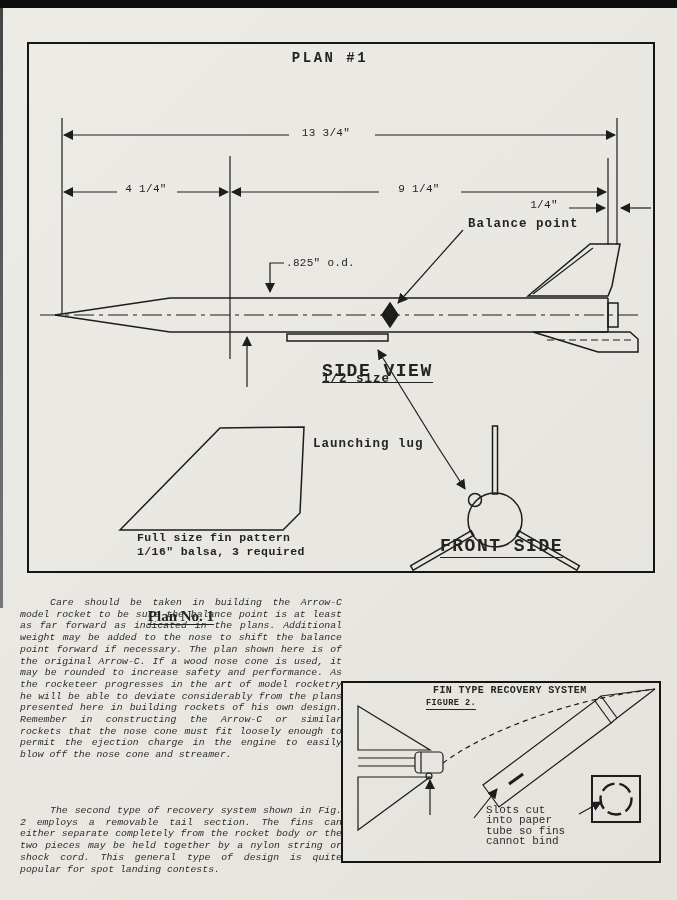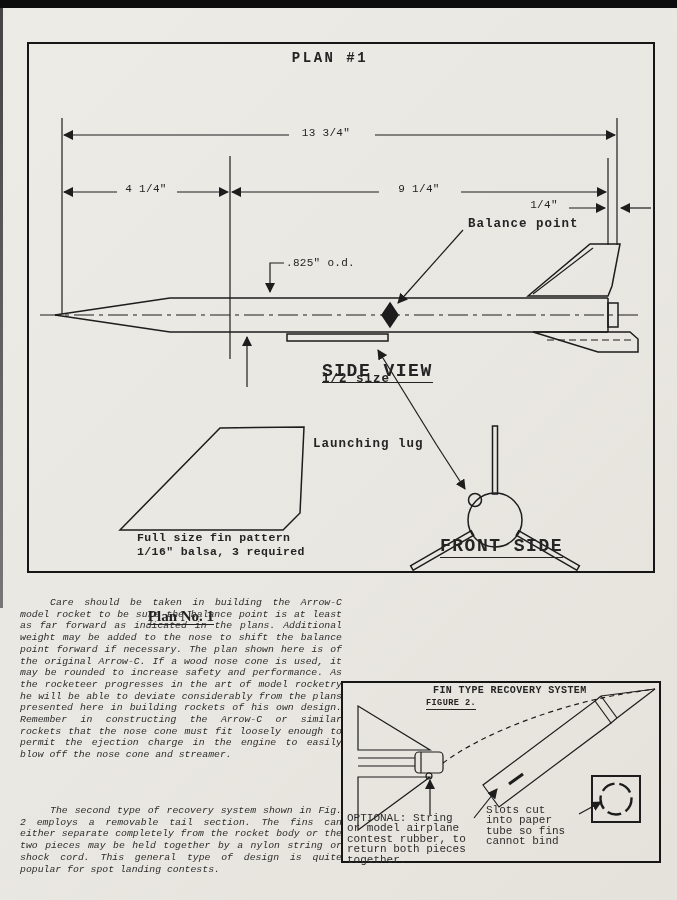--- a/index.html
+++ b/index.html
@@ -187,16 +187,15 @@
 
     <g class="ink thin">
       <line x1="89" y1="134" x2="89" y2="99" marker-end="url(#arr)"></line>
       <line x1="133" y1="137" x2="156" y2="108" marker-end="url(#arr)"></line>
       <line x1="238" y1="133" x2="260" y2="121" marker-end="url(#arr)"></line>
     </g>
   </svg>
 
   <div class="lbl fig2-header">FIN TYPE RECOVERY SYSTEM</div>
   <div class="lbl fig2-label"><span class="u">FIGURE 2.</span></div>
-  <div class="fig2-note optional-note">OPTIONAL:  String or model airplane contest rubber, to return both pieces together.</div>
   <div class="fig2-note slots-note">Slots cut into paper tube so fins cannot bind</div>
 
 </div>
 
 </body></html>

